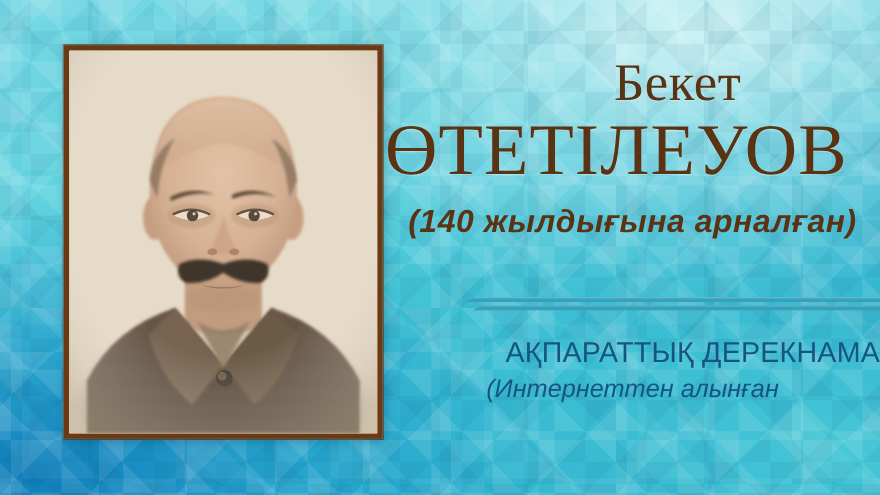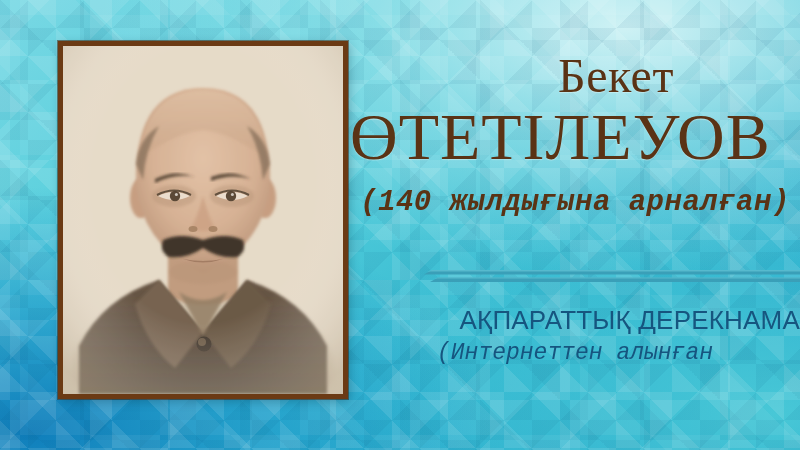--- a/index.html
+++ b/index.html
@@ -67,38 +67,38 @@
     text-shadow:0 1px 1px rgba(255,255,255,.35);
   }
   .title-line2{
     position:absolute;top:104px;left:0;width:516px;text-align:left;
     font-family:"Liberation Serif",serif;
     font-size:66px;line-height:1;color:#5a3315;letter-spacing:1px;
     text-shadow:0 1px 1px rgba(255,255,255,.35);
   }
   .title-script{
     position:absolute;top:188px;left:0;width:450px;text-align:center;
-    font-family:Liberation Mono, monospace;
+    font-family:Liberation Sans, sans-serif;
     font-style:italic;font-weight:bold;
     font-size:29px;line-height:1;color:#5a3315;letter-spacing:.5px;
   }
 
   #divider{
     position:absolute;top:270px;left:72px;width:378px;height:16px;
   }
   #divider svg{display:block;width:100%;height:100%;}
 
   .info-head{
     position:absolute;top:306px;left:0;width:450px;text-align:right;
     font-family:"Liberation Sans",sans-serif;
     font-size:26px;line-height:1.08;color:#16557f;letter-spacing:.2px;
   }
   .info-sub{
     position:absolute;top:338px;left:0;width:450px;text-align:center;
-    font-family:Liberation Mono, monospace;
+    font-family:Liberation Sans, sans-serif;
     font-style:italic;
     font-size:23px;line-height:1.32;color:#16557f;
   }
 </style>
 </head>
 <body>
 
 <div id="slide">
 
   <div class="poly p1"></div>

